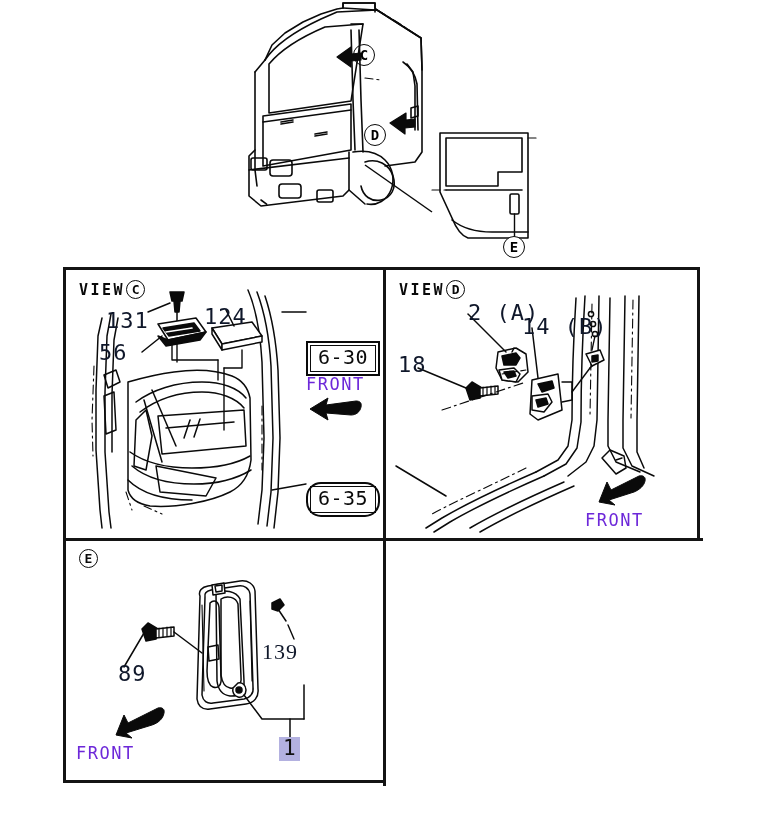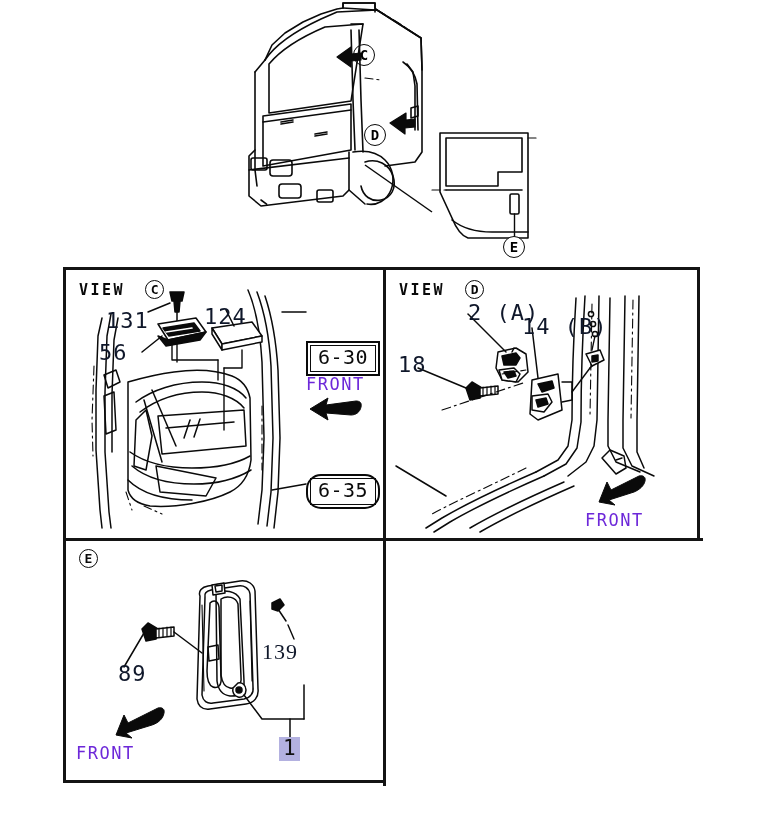--- a/index.html
+++ b/index.html
@@ -75,21 +75,21 @@
   .view-title {
     position: absolute;
     font-family: "DejaVu Sans Mono", "Liberation Mono", monospace;
     font-size: 15px;
     font-weight: 700;
     color: #0a0a0a;
     letter-spacing: 2.5px;
     white-space: nowrap;
     display: flex;
     align-items: center;
-    gap: 20px;
+    gap: 1px;
   }
   .circ-letter {
     display: inline-flex;
     align-items: center;
     justify-content: center;
     width: 19px; height: 19px;
     border: 1.6px solid #0a0a0a;
     border-radius: 50%;
     font-size: 13px;
     font-weight: 700;
@@ -347,21 +347,21 @@
         </g>
       </svg>
 
       <div class="callout" style="left:40px; top:38px;">131</div>
       <div class="callout" style="left:33px; top:70px;">56</div>
       <div class="callout" style="left:138px; top:34px;">124</div>
 
       <div class="ref-box" style="left:240px; top:29px;margin-top:42px;">
         <div class="ref-box-inner">6-30</div>
       </div>
-      <div class="ref-box" style="left:240px; top:204px;border-radius:15px;">
+      <div class="ref-box" style="left:240px; top:212px;border-radius:15px;">
         <div class="ref-box-inner">6-35</div>
       </div>
 
       <div class="front-marker" style="left:240px; top:104px;">
         <div class="front-label">FRONT</div>
         <svg width="58" height="30" viewBox="0 0 58 30">
           <path d="M4 15 L22 4 L20 11 L50 7 C54 7 56 9 55 13 C54 18 50 21 45 21
                    L20 19 L22 26 Z" fill="#0a0a0a" stroke="#0a0a0a" stroke-width="1" stroke-linejoin="round"></path>
         </svg>
       </div>

